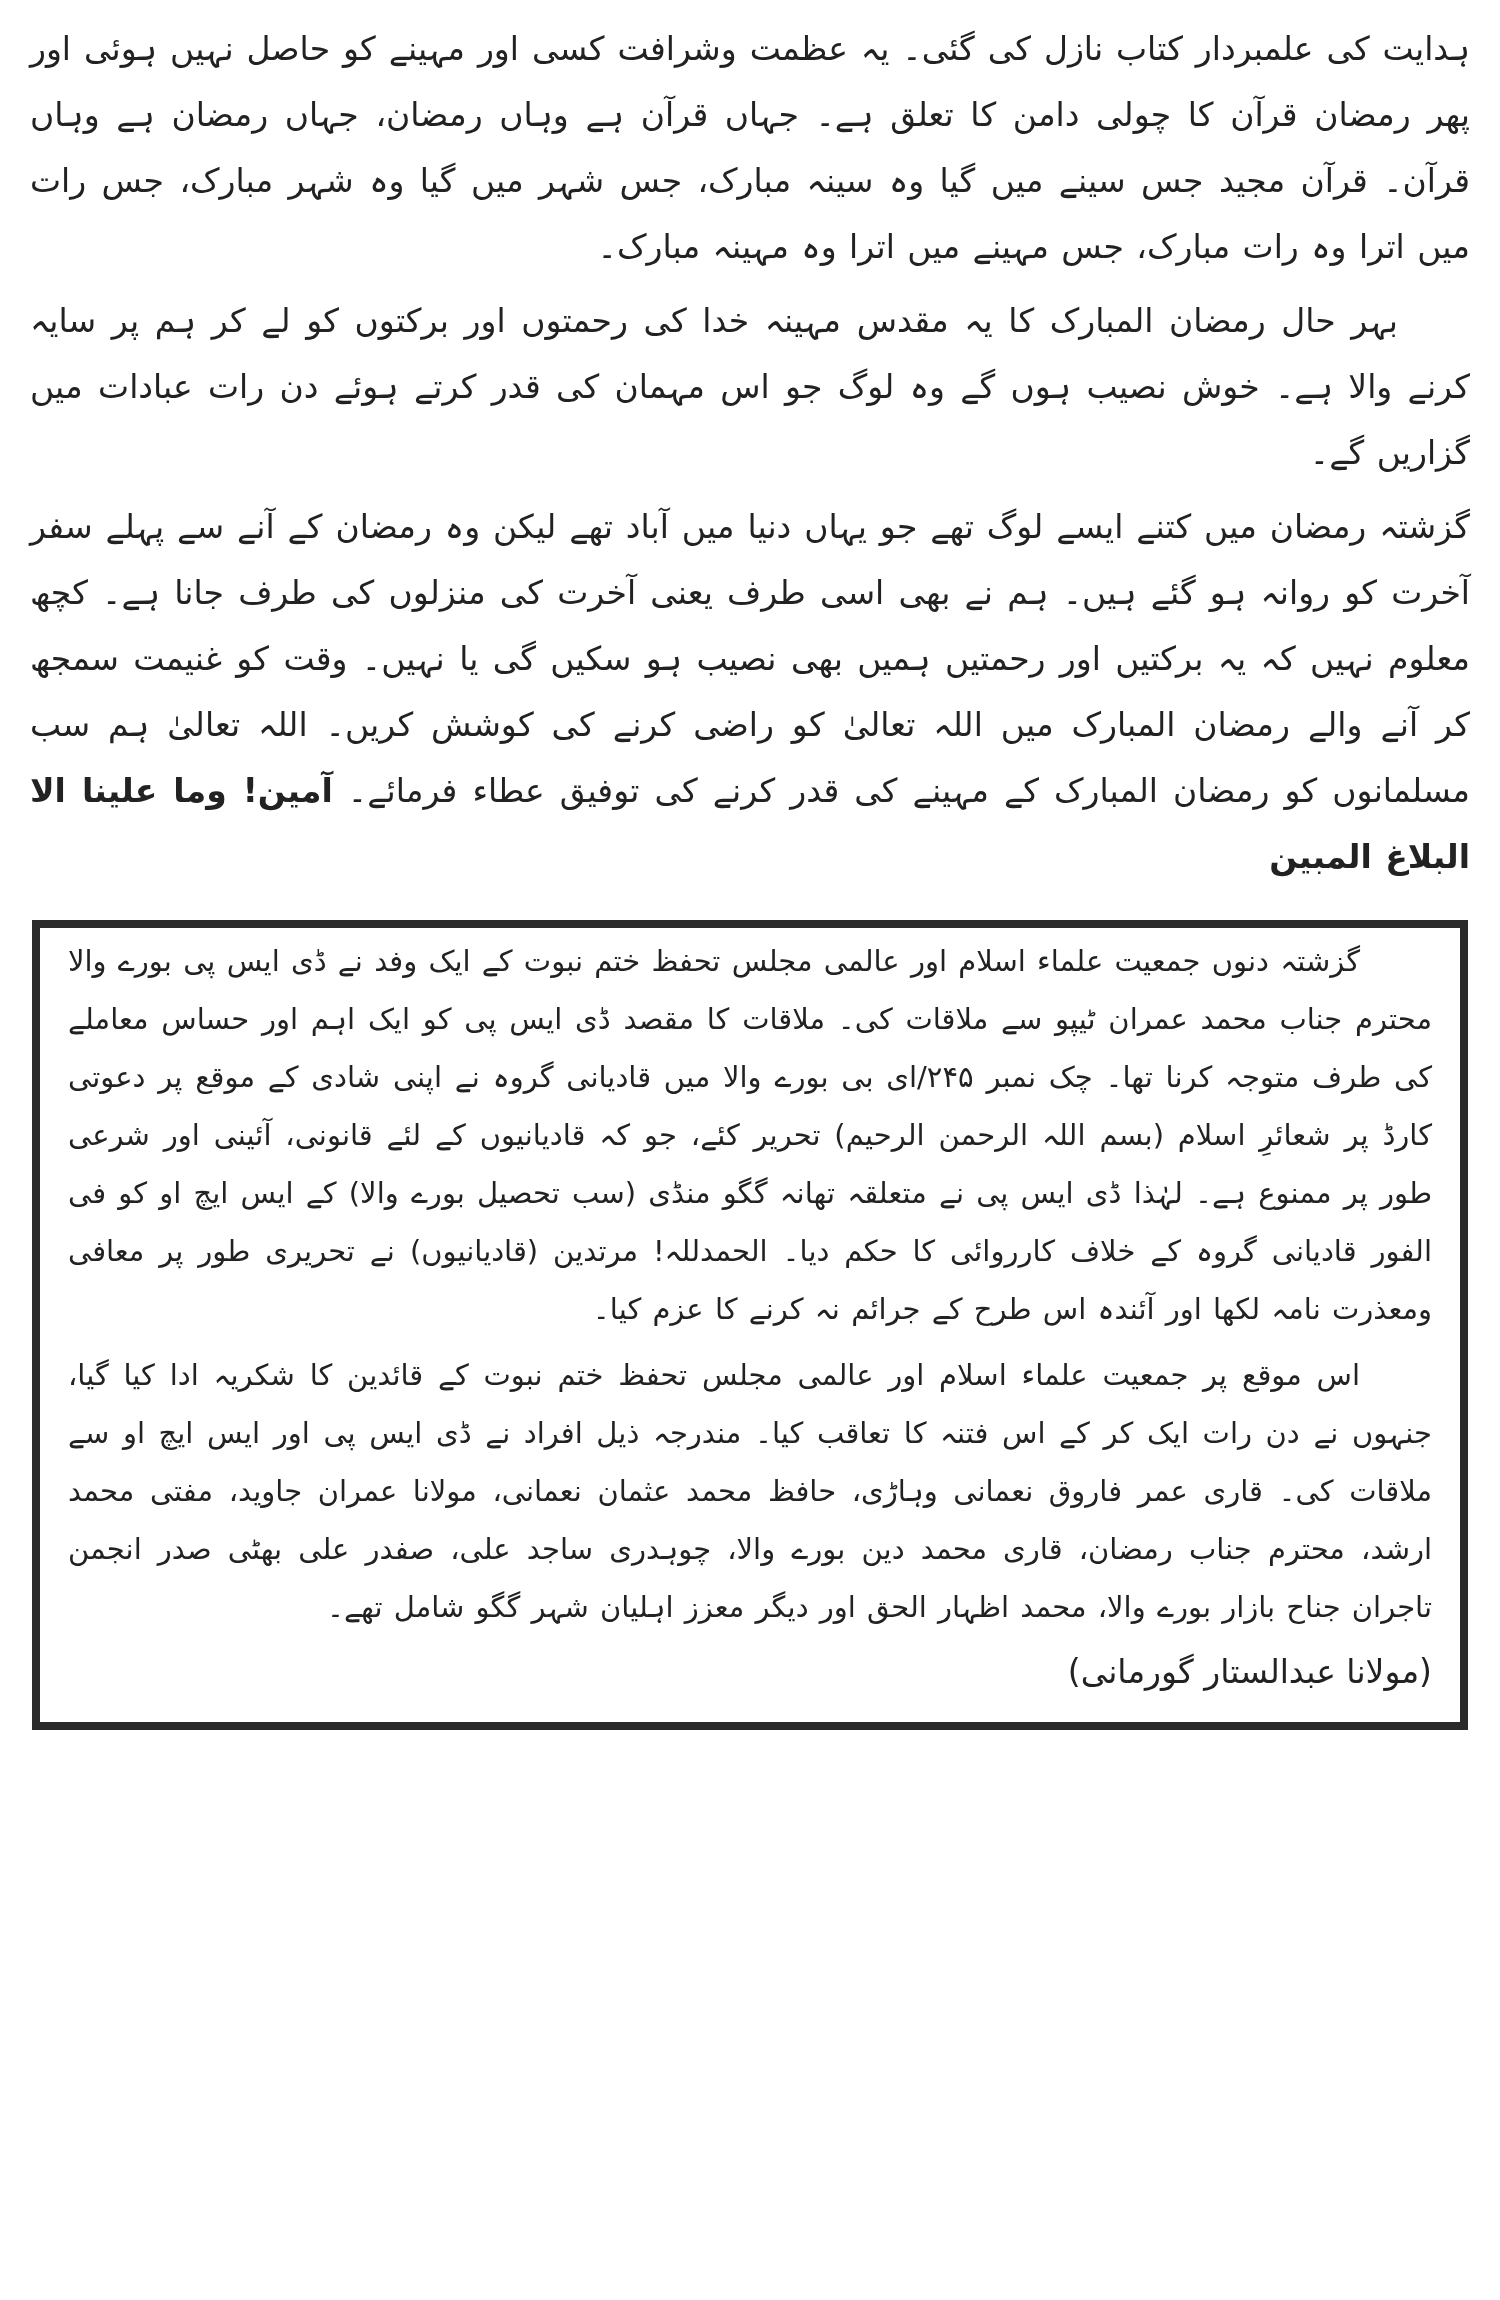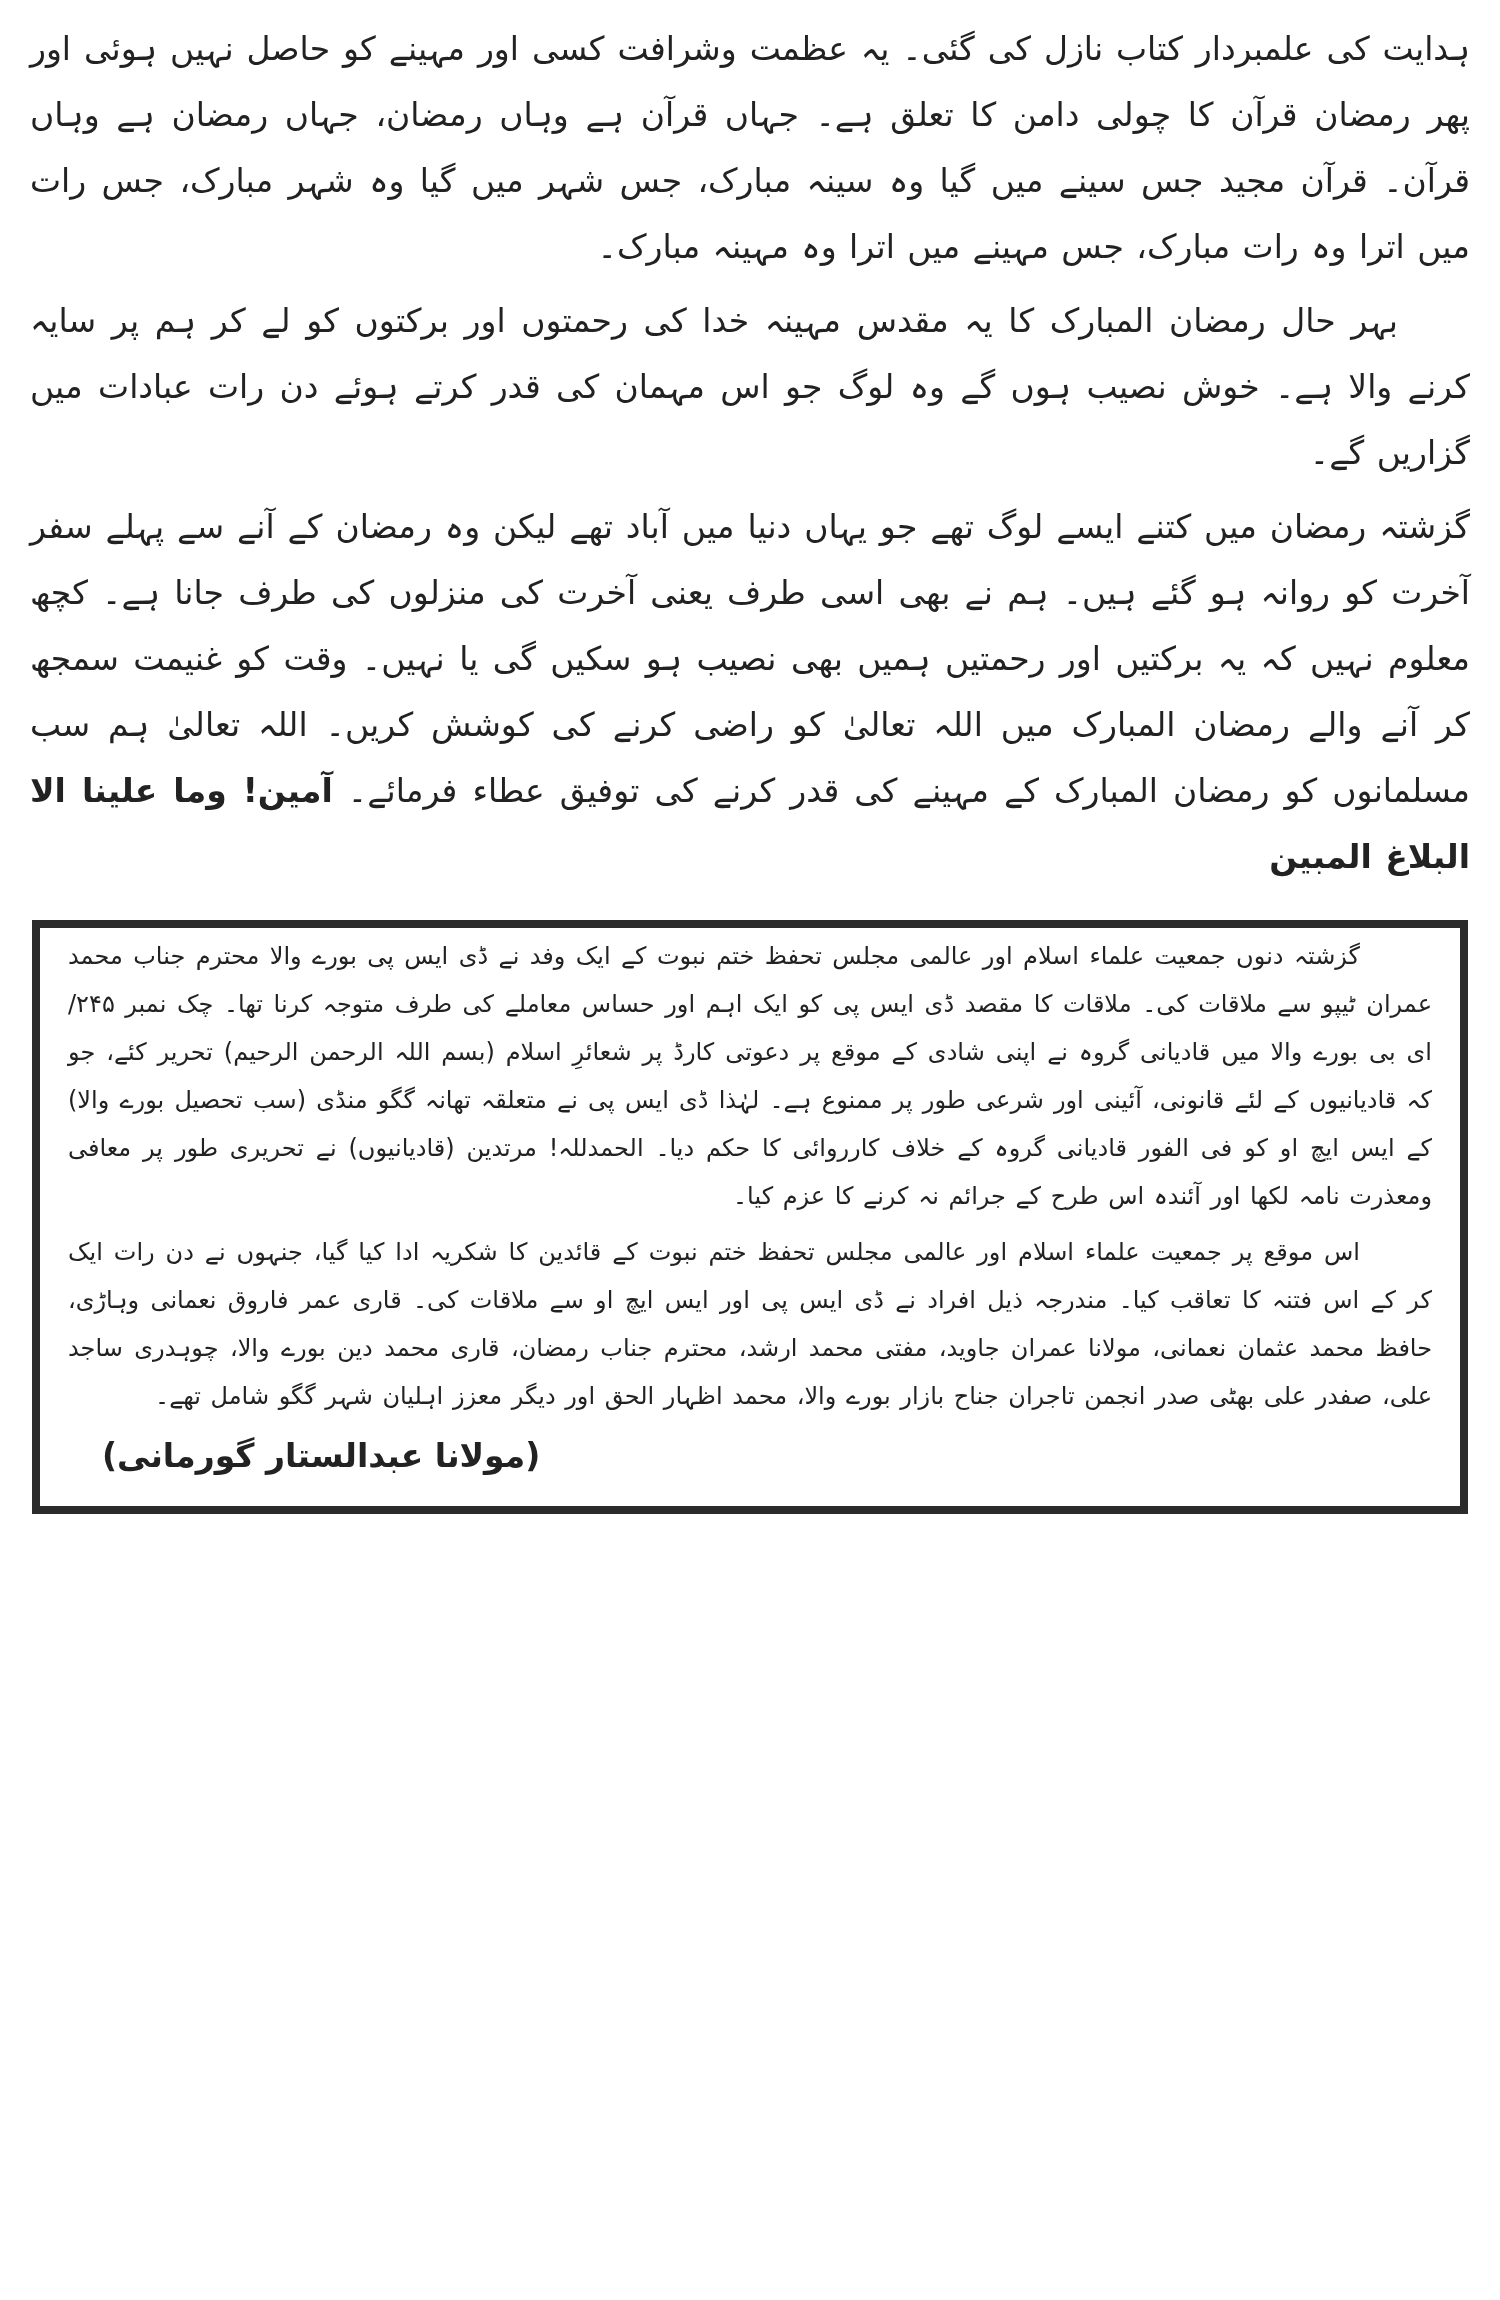--- a/index.html
+++ b/index.html
@@ -43,35 +43,35 @@
     padding: 4px 28px 18px 28px;
   }
   .box-headline {
     text-align: center;
     font-size: 41px;
     font-weight: bold;
     line-height: 1.6;
     margin: 16px 0 20px 0;
   }
   .box p {
-    font-size: 24px;
+    font-size: 29px;
     line-height: 2.0;
     text-align: justify;
     text-justify: inter-word;
     margin: 0 0 8px 0;
     word-spacing: 2px;
   }
   .box p.indent {
     text-indent: 72px;
   }
   .byline {
     direction: rtl;
-    text-align: left;
+    text-align: right;
     font-size: 33px;
-    font-weight: bold;
+    font-weight: normal;
     line-height: 1.7;
     padding: 0 0 4px 34px;
   }
 </style>
 </head>
 <body>
 
 <div class="page">
 
   <div class="main-article">

